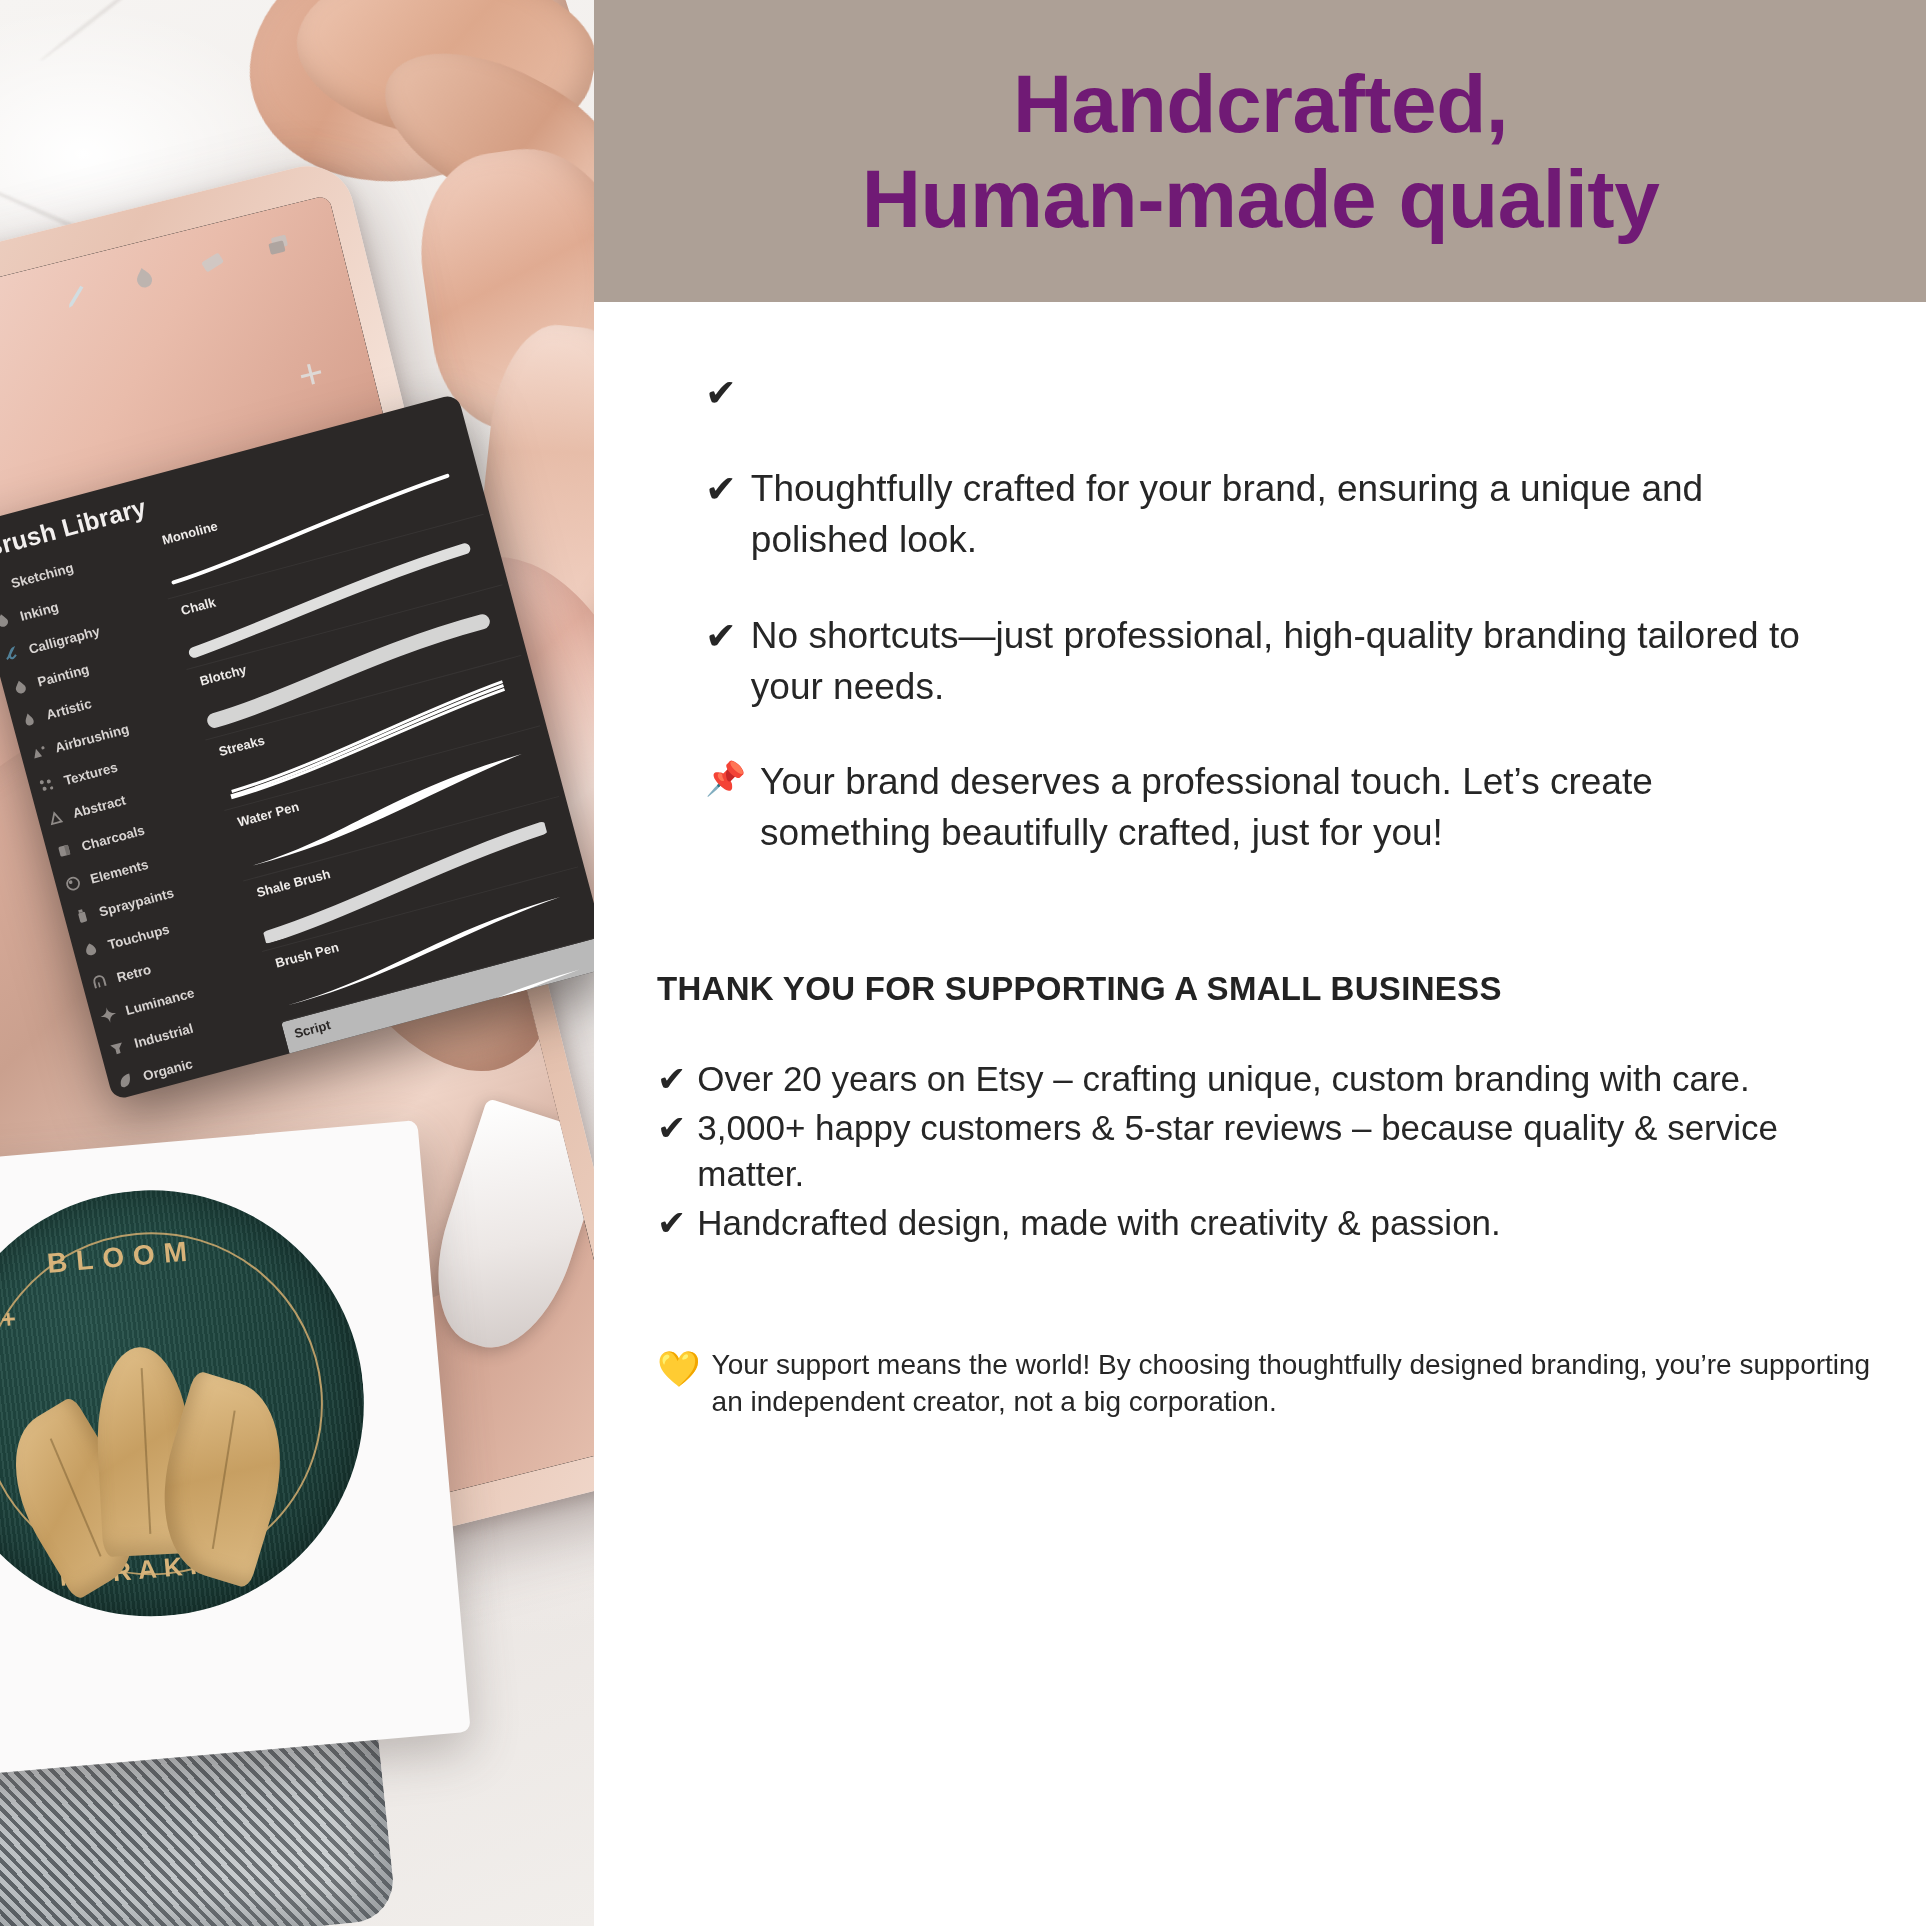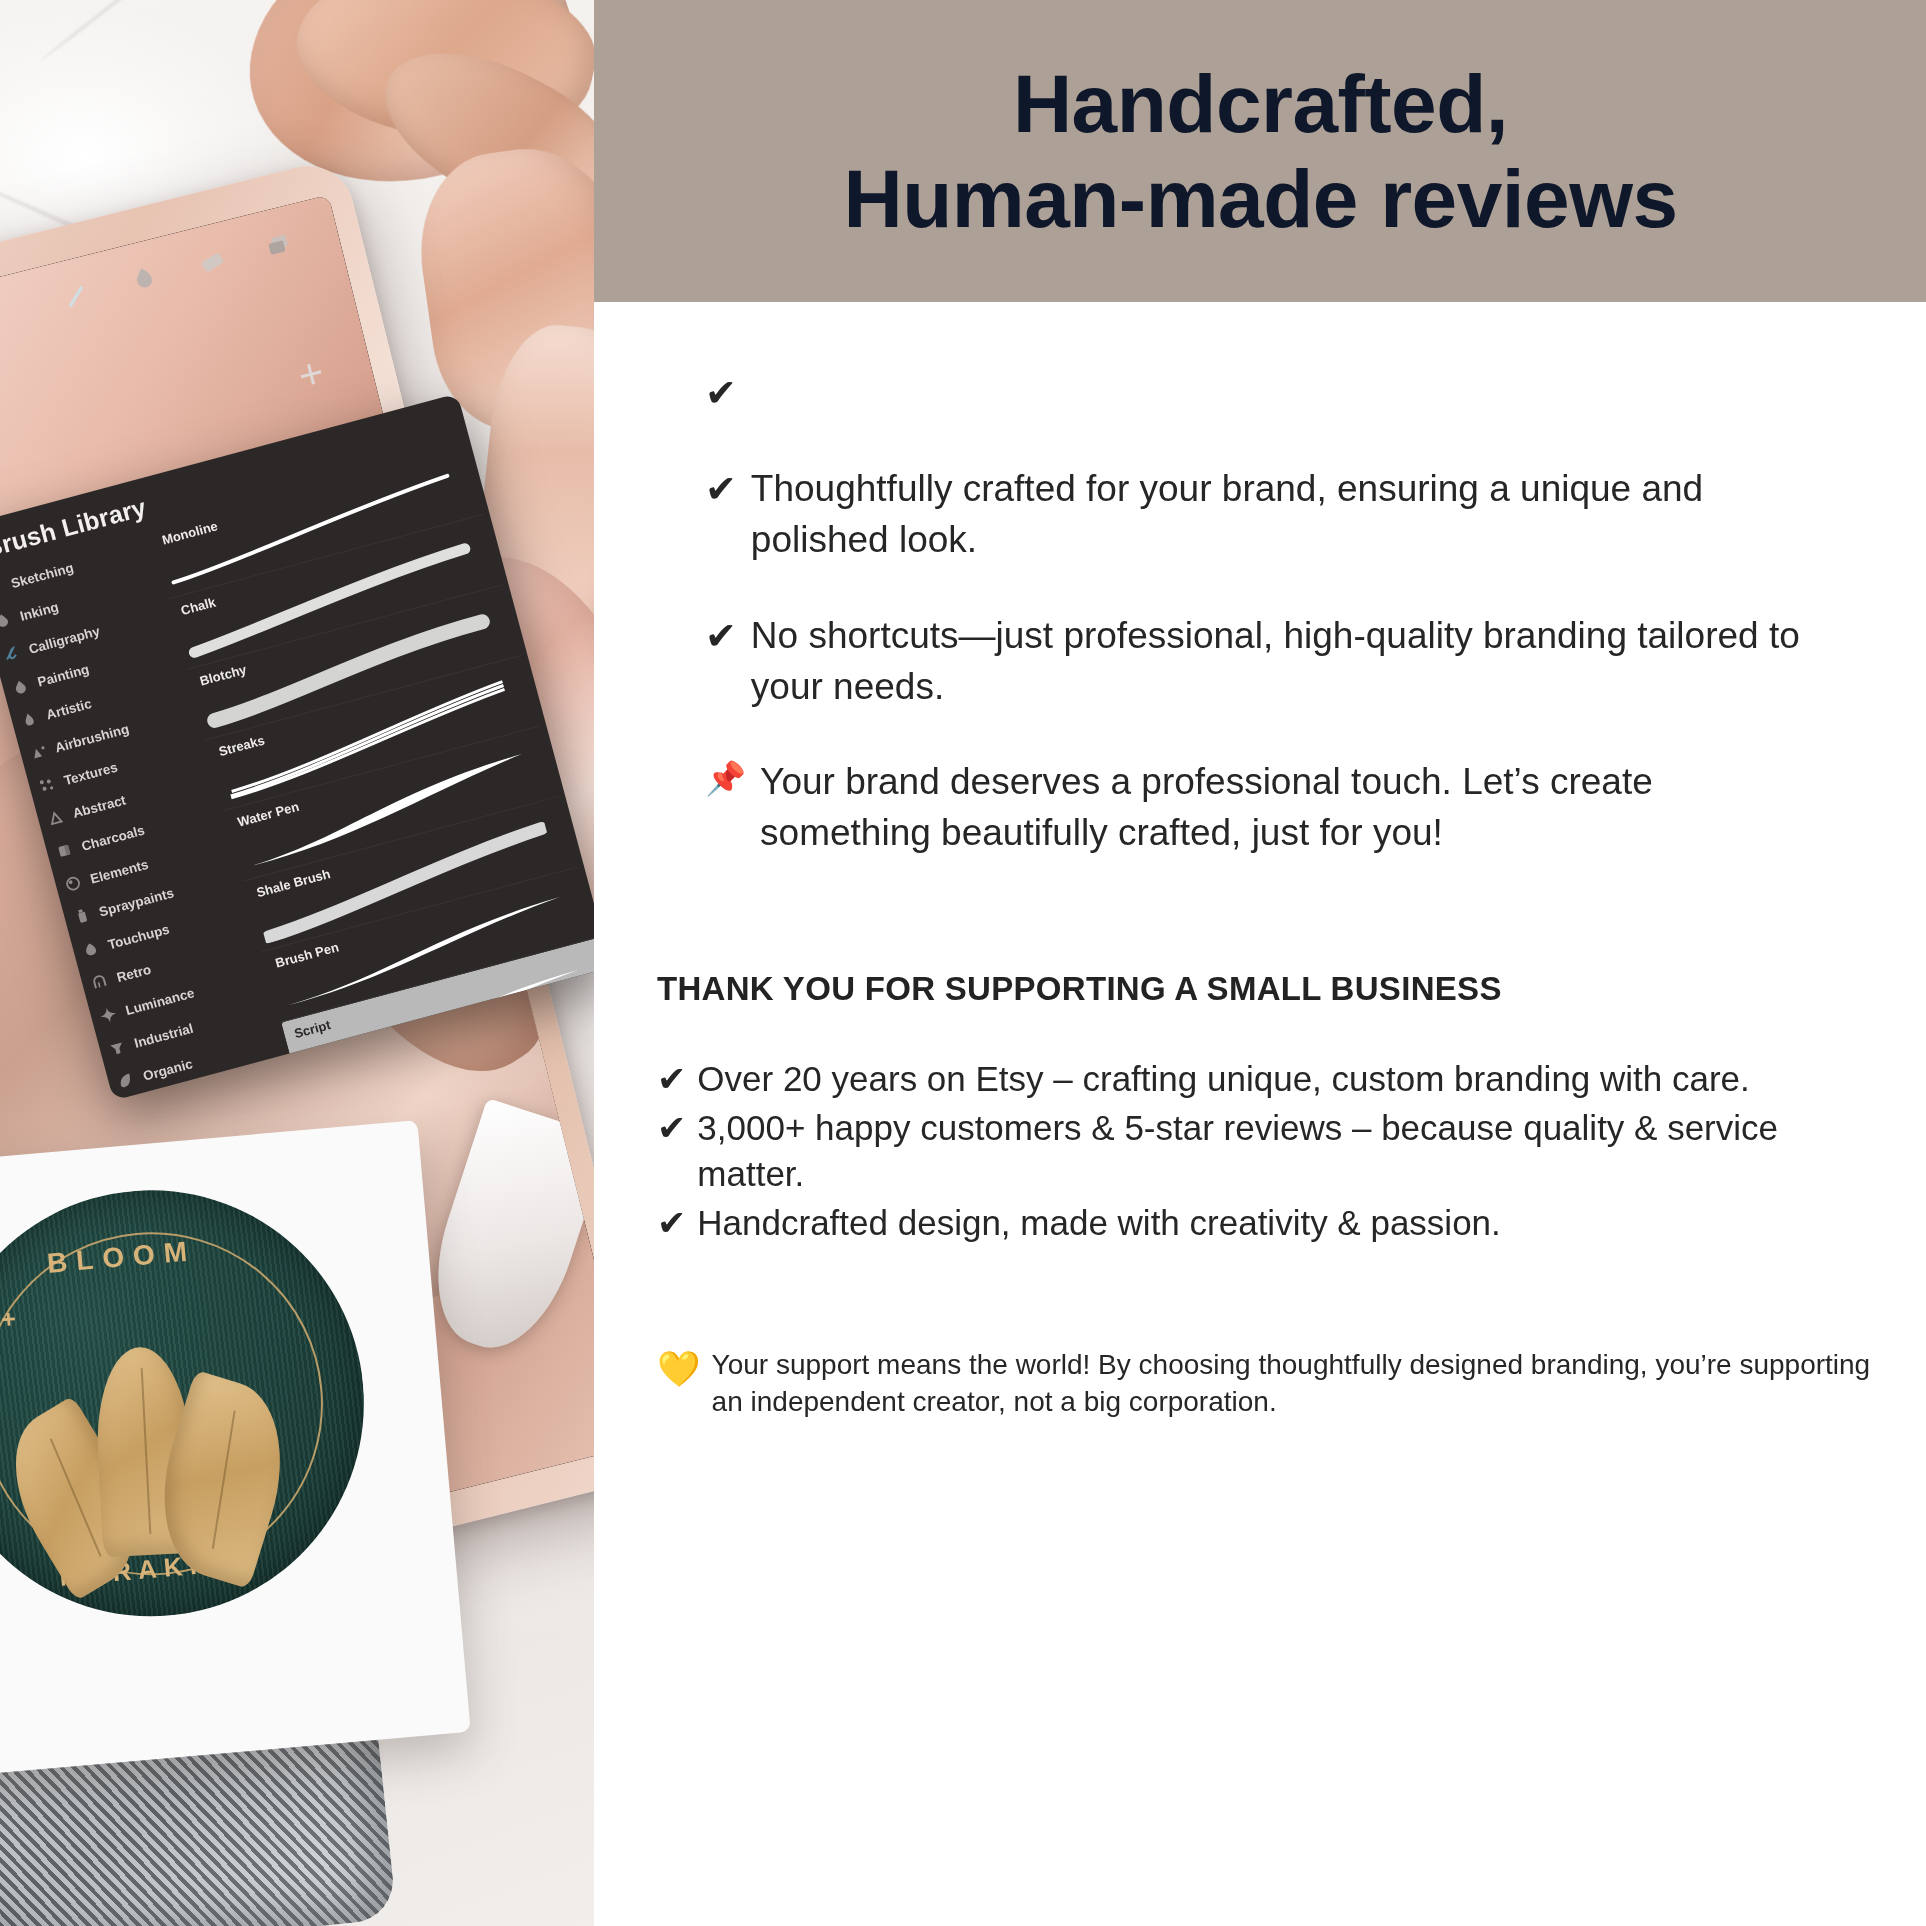--- a/index.html
+++ b/index.html
@@ -177,21 +177,21 @@
     box-shadow:inset -6px -8px 16px rgba(120,90,45,.35); }
   .leaf-r{ left:220px; top:198px; width:115px; height:194px; border-radius:8% 60% 8% 60%; transform:rotate(22deg);
     box-shadow:inset 6px -8px 16px rgba(120,90,45,.35); }
   .leaf-c{ left:156px; top:156px; width:93px; height:208px; border-radius:60% 60% 12% 12%; transform:rotate(2deg);
     box-shadow:inset -4px -10px 18px rgba(120,90,45,.3); }
   .leaf-vein{ position:absolute; background:rgba(110,84,42,.45); width:2px; }
 
   
   .banner{
     position:absolute; left:0; top:0; width:1333px; height:302px;
-    background:#ada096; color:#0f172a;
+    background:#ada096; color:#701a75;
     display:flex; flex-direction:column; align-items:center; justify-content:center;
   }
   .banner-line{ font-size:82px; font-weight:700; line-height:1.16; letter-spacing:-0.5px; text-align:center; }
 
   .body-area{ position:absolute; left:0; top:302px; width:1333px; height:1625px; }
 
   .bullets-top{ position:absolute; left:111px; top:65px; width:1168px; }
   .b-item{ display:flex; margin-bottom:44px; }
   .b-mark{ flex:0 0 auto; font-size:38px; line-height:1.38; margin-right:14px; color:#262626; }
   .b-mark.pin{ font-size:33px; }
@@ -459,21 +459,21 @@
           <div class="leaf-vein" style="left:50%;top:14%;height:72%;transform:rotate(-8deg);"></div>
         </div>
       </div>
     </div>
   </div>
 
   <div class="content-pane">
 
     <div class="banner">
       <div class="banner-line">Handcrafted,</div>
-      <div class="banner-line">Human-made reviews</div>
+      <div class="banner-line">Human-made quality</div>
     </div>
 
     <div class="body-area">
 
       <div class="bullets-top">
         <div class="b-item">
           <span class="b-mark">✔</span>
         </div>
         <div class="b-item">
           <span class="b-mark">✔</span>

